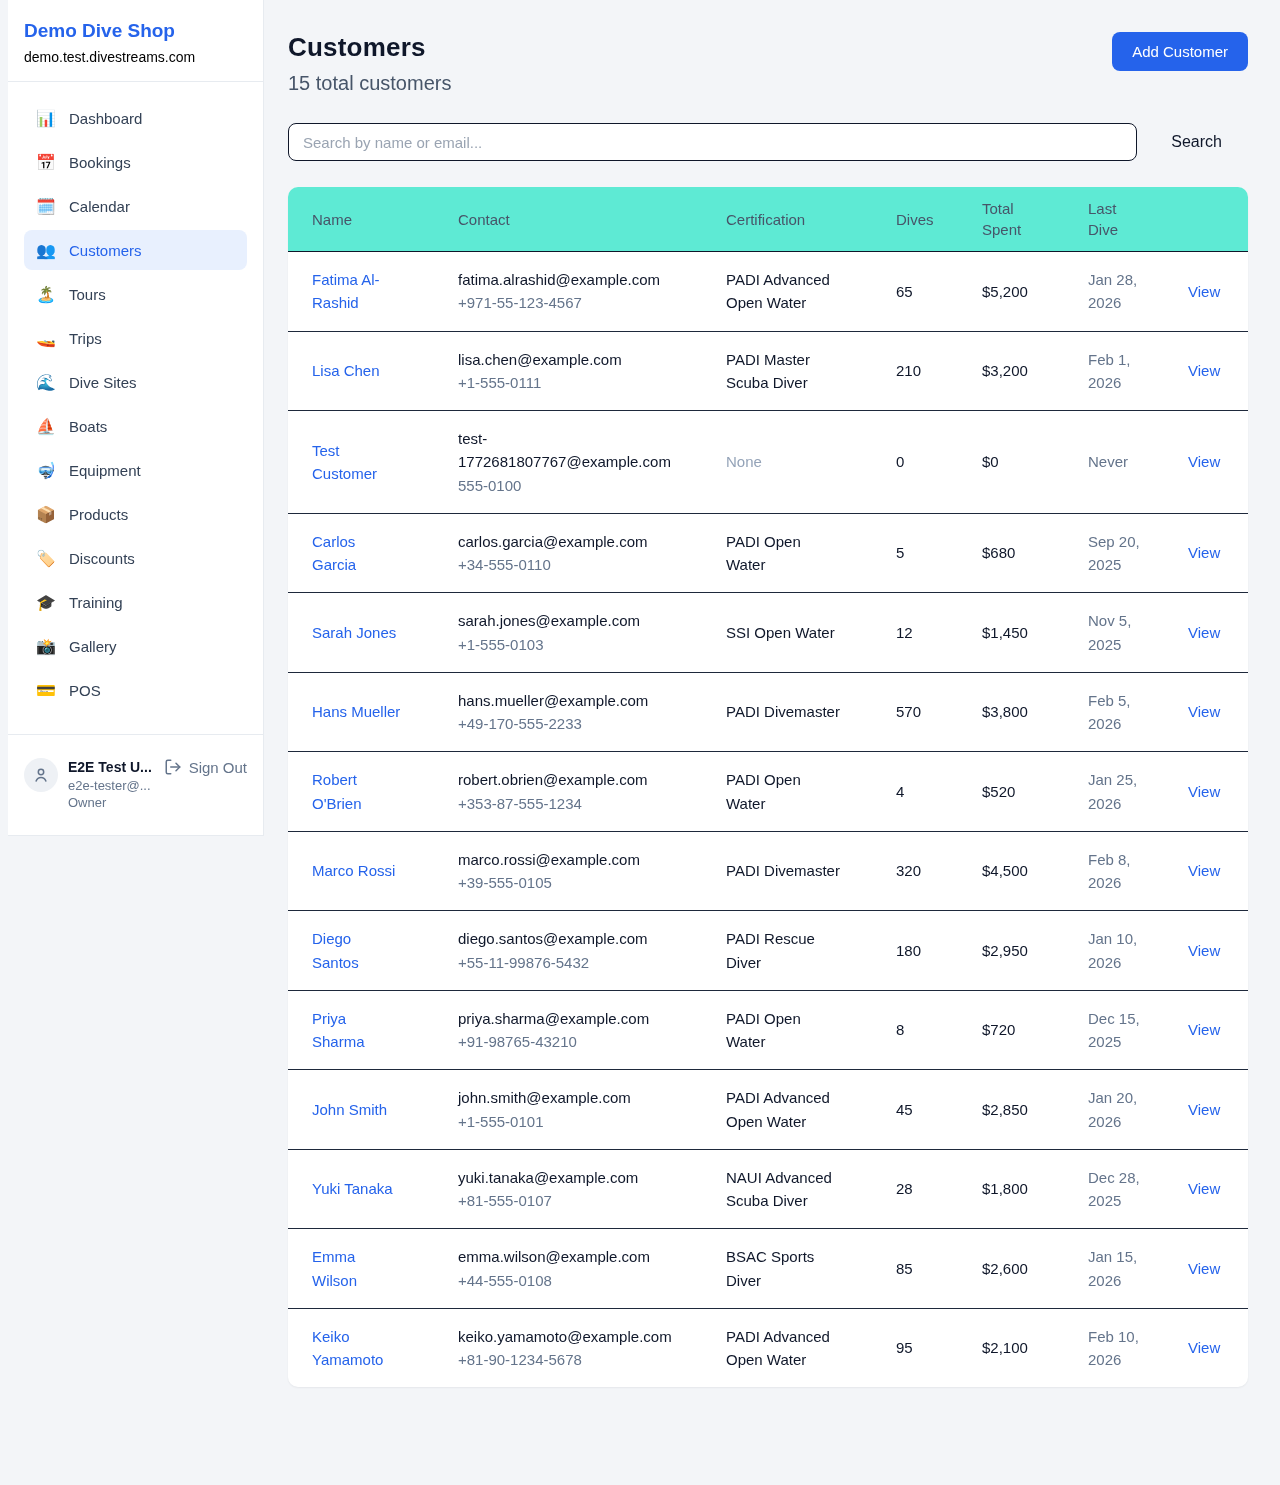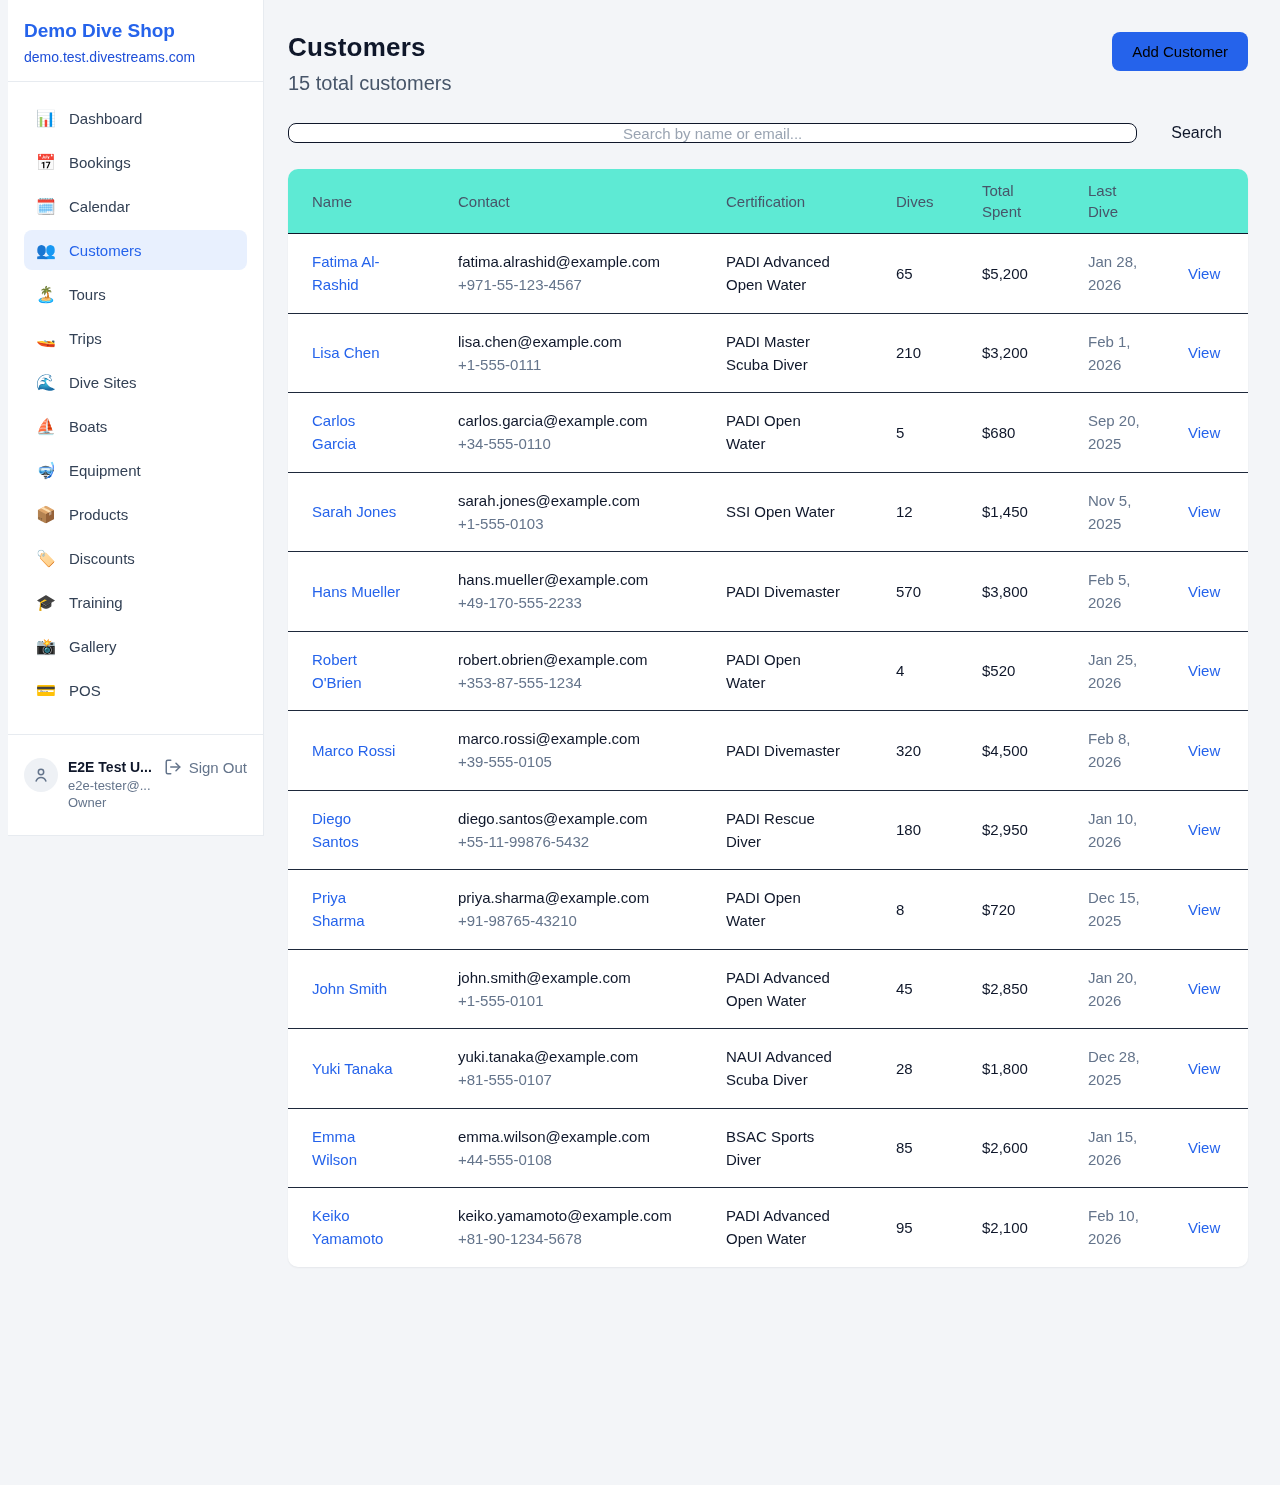--- a/index.html
+++ b/index.html
@@ -14,21 +14,21 @@
 
   
   .sidebar {
     position:absolute; left:8px; top:0; width:256px;
     background:#ffffff;
     border-right:1px solid #e7ebf0;
     border-bottom:1px solid #e7ebf0;
   }
   .brand { padding:20px 16px 16px 16px; border-bottom:1px solid #e7ebf0; }
   .brand-name { color:var(--accent); font-size:19px; font-weight:700; }
-  .brand-domain { margin-top:7px; color:#1d4ed8; font-size:14px; }
+  .brand-domain { margin-top:7px; color:#000000; font-size:14px; }
   .nav { padding:16px 16px 20px 16px; }
   .nav-item {
     display:flex; align-items:center; gap:13px;
     height:40px; margin-bottom:4px; padding:0 12px;
     border-radius:8px; cursor:pointer;
     color:#334155; font-size:15px;
   }
   .nav-item .nav-icon { width:20px; font-size:16px; text-align:center; }
   .nav-item.active { background:#e8f0fe; color:var(--accent); }
   .user-box {
@@ -48,30 +48,30 @@
     color:#64748b; font-size:15px; cursor:pointer; white-space:nowrap;
     background:none; border:none; font-family:inherit;
   }
 
   
   .main { margin-left:256px; padding:32px; }
   .page-head { display:flex; justify-content:space-between; align-items:flex-start; }
   .page-title { font-size:26px; font-weight:700; color:#0f172a; letter-spacing:.2px; }
   .page-subtitle { margin-top:9px; font-size:20px; color:#475569; }
   .btn-primary {
-    background:var(--accent); color:#000000; border:none; border-radius:8px;
+    background:var(--accent); color:#ffffff; border:none; border-radius:8px;
     font-family:inherit; font-size:15px; font-weight:500;
     padding:11px 20px; cursor:pointer;
   }
   .search-row { display:flex; align-items:center; margin-top:28px; }
   .search-input {
-    flex:1 1 auto; height:20px;
+    flex:1 1 auto; height:38px;
     border:1px solid #0f172a; border-radius:8px;
     padding:0 14px; font-family:inherit; font-size:15px; color:#0f172a;
-    background:#fff; outline:none;text-align:center;
+    background:#fff; outline:none;
   }
   .search-input::placeholder { color:#9aa4b2; }
   .btn-search {
     background:none; border:none; font-family:inherit;
     font-size:16px; font-weight:500; color:#0f172a;
     padding:0 26px 0 34px; cursor:pointer;
   }
 
   
   .card {
@@ -245,20 +245,32 @@
       <div class="email">lisa.chen@example.com</div>
       <div class="phone">+1-555-0111</div>
     </td>
     <td><span class="cert">PADI Master Scuba Diver</span></td>
     <td><span>210</span></td>
     <td><span>$3,200</span></td>
     <td><span class="date">Feb 1, 2026</span></td>
     <td><a class="view-link">View</a></td>
   </tr>
           <tr>
+    <td><a class="name-link">Test Customer</a></td>
+    <td>
+      <div class="email">test-1772681807767@example.com</div>
+      <div class="phone">555-0100</div>
+    </td>
+    <td><span class="cert muted">None</span></td>
+    <td><span>0</span></td>
+    <td><span>$0</span></td>
+    <td><span class="date">Never</span></td>
+    <td><a class="view-link">View</a></td>
+  </tr>
+          <tr>
     <td><a class="name-link">Carlos Garcia</a></td>
     <td>
       <div class="email">carlos.garcia@example.com</div>
       <div class="phone">+34-555-0110</div>
     </td>
     <td><span class="cert">PADI Open Water</span></td>
     <td><span>5</span></td>
     <td><span>$680</span></td>
     <td><span class="date">Sep 20, 2025</span></td>
     <td><a class="view-link">View</a></td>

